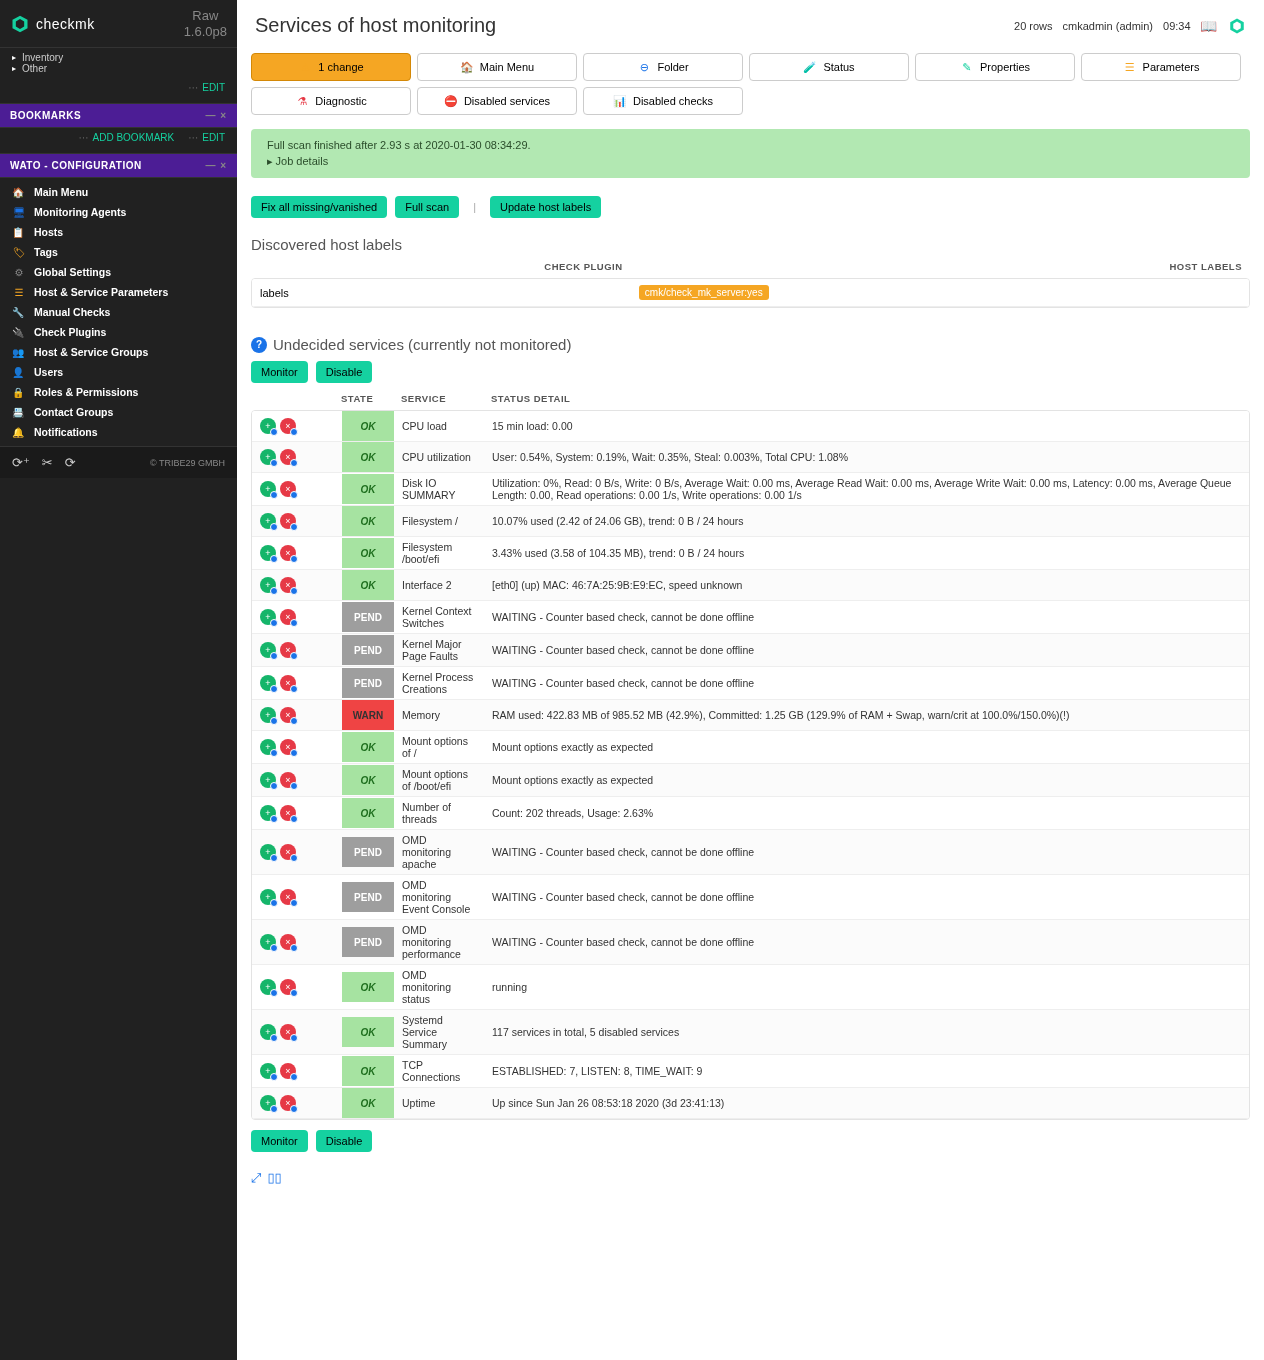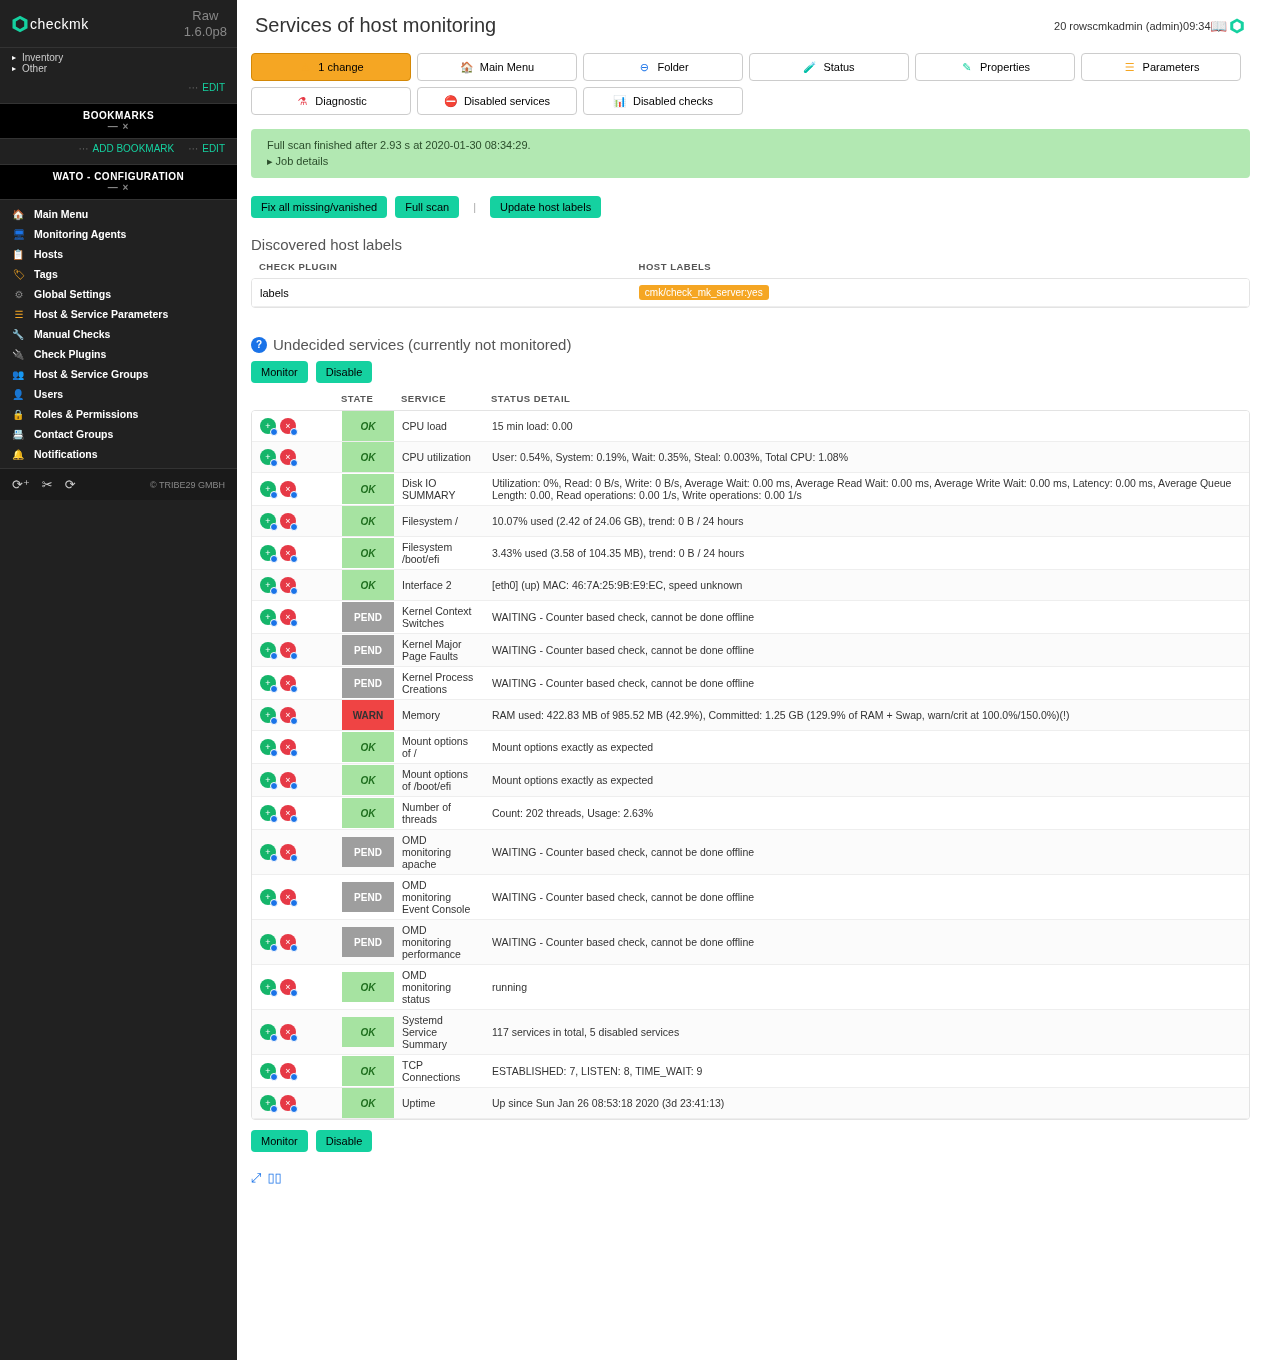--- a/index.html
+++ b/index.html
@@ -1,44 +1,44 @@
 <!DOCTYPE html>
 <html><head>
 <meta charset="utf-8">
 <style>
   * { box-sizing: border-box; margin: 0; padding: 0; }
   body { font-family: Arial, Helvetica, sans-serif; font-size: 11px; background: #fff; color: #000; }
   .app { display: flex; width: 1264px; }
   .sidebar { width: 237px; background: #212121; color: #ccc; min-height: 1360px; position: relative; }
   .logo-row { display: flex; align-items: center; justify-content: space-between; padding: 8px 10px; border-bottom: 1px solid #333; }
-  .logo { display: flex; align-items: center; }
+  .logo { display: flex; align-items: center; gap: 6px; }
   .logo-hex { width: 20px; height: 20px; }
   .logo-text { color: #fff; font-size: 14px; font-weight: 400; letter-spacing: .5px; }
   .logo-meta { text-align: center; font-size: 13px; color: #888; line-height: 1.2; }
   .sb-section { }
   .sb-mini { padding: 4px 12px; font-size: 10px; color: #ccc; }
   .sb-mini-row { display:flex; align-items:center; gap:6px; }
   .tri { font-size: 8px; color:#fff; }
   .sb-actions { text-align: right; padding: 4px 12px 10px; font-size: 10px; }
   .sb-actions span { color: #15d1a0; cursor: pointer; }
   .sb-actions .dots { color: #666; margin-right:4px; }
-  .sb-header { background: #000000; padding: 6px 10px; font-size: 10px; font-weight: bold; color: #fff; letter-spacing: .5px; display:flex; justify-content:space-between; align-items:center; border-top:1px solid #333; border-bottom:1px solid #333;flex-direction:column;}
+  .sb-header { background: #4c1d95; padding: 6px 10px; font-size: 10px; font-weight: bold; color: #fff; letter-spacing: .5px; display:flex; justify-content:space-between; align-items:center; border-top:1px solid #333; border-bottom:1px solid #333;}
   .sb-hdr-ctrl { font-size:10px; color:#888; letter-spacing:1px; }
   .sb-list { list-style: none; padding: 4px 0; }
   .sb-list li { padding: 3px 12px; display:flex; align-items:center; gap:8px; cursor:pointer; }
   .sb-list .sbi { width:14px; height:14px; display:inline-flex; align-items:center; justify-content:center; font-size:10px; border-radius:2px; }
   .sb-list .lbl { color:#fff; font-weight:bold; font-size:10.5px; }
   .sb-footer { display:flex; align-items:center; justify-content:space-between; padding:8px 12px; border-top:1px solid #333; background:#1a1a1a; }
   .sb-footer .foot-icons { display:flex; gap:12px; color:#ccc; font-size:13px; }
   .sb-footer .copy { font-size:9px; color:#888; }
 
   .main { flex:1; padding: 10px 14px 40px 14px; background:#fff; }
   .top-row { display:flex; justify-content:space-between; align-items:center; padding: 4px 4px 10px; }
   .page-title { font-size:20px; font-weight:400; color:#333; }
-  .top-right { display:flex; align-items:center; font-size:11px; color:#333; }
+  .top-right { display:flex; align-items:center; gap:10px; font-size:11px; color:#333; }
   .top-right .hex { width:18px; height:18px; }
   .book-icon { color:#999; font-size:14px; }
 
   .action-bar { display:flex; flex-wrap:wrap; gap:6px; margin:6px 0 14px; }
   .abtn { border:1px solid #ccc; background:#fff; border-radius:4px; padding:6px 24px; font-size:11px; display:flex; align-items:center; justify-content:center; gap:6px; cursor:pointer; width:160px; }
   .abtn.primary-orange { background:#f5a623; border-color:#d48806; color:#000; }
   .aicon { width:14px; height:14px; display:inline-flex; align-items:center; justify-content:center; font-size:11px; }
   .ic-blue { color:#1a73e8; }
   .ic-red { color:#e63946; }
   .ic-green { color:#15d1a0; }
@@ -46,21 +46,21 @@
 
   .notice { background:#b2e8b2; border-radius:4px; padding:10px 16px; margin-bottom:18px; font-size:11px; color:#2b4d2b; }
   .notice .jd { margin-top:4px; cursor:pointer; }
 
   .pill-row { display:flex; align-items:center; gap:8px; margin-bottom:18px; }
   .pill { background:#15d1a0; color:#000; border:none; border-radius:4px; padding:5px 10px; font-size:11px; cursor:pointer; }
   .pill-sep { color:#aaa; padding:0 6px; }
 
   .section-title { font-size:15px; color:#555; margin:4px 0 2px; font-weight:400; }
   .tbl { width:100%; border-collapse:collapse; font-size:11px; }
-  .tbl th { text-align:left; font-size:9.5px; letter-spacing:.5px; color:#555; padding:6px 8px; font-weight:bold; }
+  .tbl th { text-align:right; font-size:9.5px; letter-spacing:.5px; color:#555; padding:6px 8px; font-weight:bold; }
   .tbl td { padding:6px 8px; border-bottom:1px solid #eee; vertical-align:middle; background:#fff; }
   .tbl tr:nth-child(even) td { background:#f7f7f7; }
   .holder { border:1px solid #e3e3e3; border-radius:4px; overflow:hidden; margin-bottom:28px; }
 
   .label-chip { background:#f5a623; color:#fff; padding:2px 6px; border-radius:3px; font-size:10px; display:inline-block; }
 
   .undecided-hdr { display:flex; align-items:center; gap:6px; font-size:15px; color:#555; margin:6px 0 8px; }
   .help-icon { width:16px;height:16px;border-radius:50%;background:#1a73e8;color:#fff;display:inline-flex;align-items:center;justify-content:center;font-size:10px;font-weight:bold; }
 
   .svc-table { width:100%; border-collapse:collapse; font-size:11px; }

